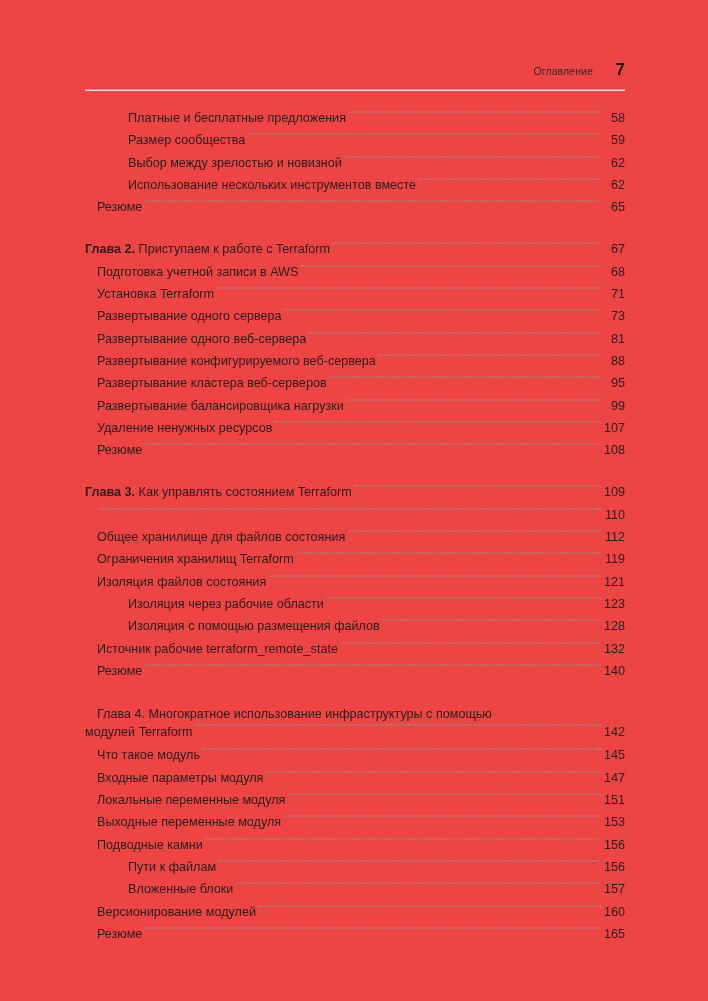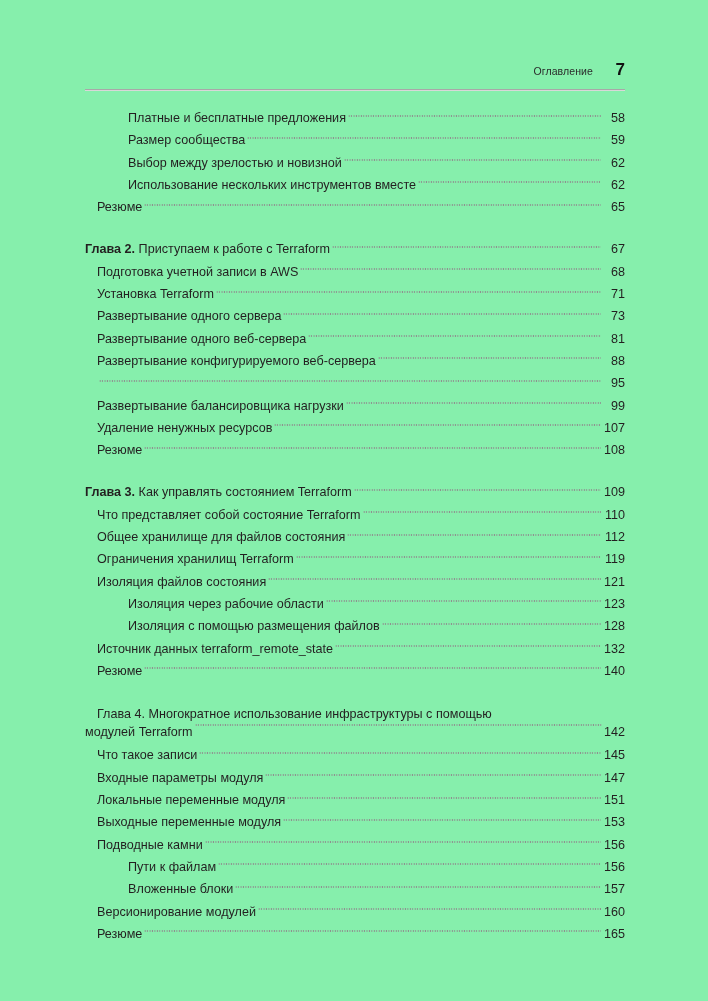--- a/index.html
+++ b/index.html
@@ -12,21 +12,21 @@
     height: 1001px;
     font-family: "Liberation Sans", sans-serif;
     color: #231f20;
     position: relative;
     overflow: hidden;
   }
 
   .page {
     position: absolute;
     inset: 0;
-    background: #86efac;
+    background: #ef4444;
   }
 
   
   .header {
     position: absolute;
     left: 85px;
     right: 83px;
     top: 60px;
     display: flex;
     align-items: baseline;
@@ -57,21 +57,21 @@
   
   .toc {
     position: absolute;
     left: 85px;
     top: 111px;
     width: 540px;
   }
 
   .row {
     display: flex;
-    align-items: center;
+    align-items: flex-start;
     font-size: 12.6px;
     line-height: 15px;
     padding-bottom: 7.3px;
     color: #231f20;
   }
   .row .label {
     white-space: nowrap;
     flex: 0 0 auto;
   }
   .row .leader {
@@ -205,20 +205,21 @@
         <span class="label">Развертывание одного веб-сервера</span>
         <span class="leader"></span>
         <span class="folio">81</span>
       </div>
       <div class="row lvl-1">
         <span class="label">Развертывание конфигурируемого веб-сервера</span>
         <span class="leader"></span>
         <span class="folio">88</span>
       </div>
       <div class="row lvl-1">
+        <span class="label">Развертывание кластера веб-серверов</span>
         <span class="leader"></span>
         <span class="folio">95</span>
       </div>
       <div class="row lvl-1">
         <span class="label">Развертывание балансировщика нагрузки</span>
         <span class="leader"></span>
         <span class="folio">99</span>
       </div>
       <div class="row lvl-1">
         <span class="label">Удаление ненужных ресурсов</span>
@@ -229,21 +230,20 @@
         <span class="label">Резюме</span>
         <span class="leader"></span>
         <span class="folio">108</span>
       </div>
       <div class="row lvl-chapter chapter">
         <span class="label"><span class="num">Глава 3. </span><span>Как управлять состоянием Terraform</span></span>
         <span class="leader"></span>
         <span class="folio">109</span>
       </div>
       <div class="row lvl-1">
-        <span class="label">Что представляет собой состояние Terraform</span>
         <span class="leader"></span>
         <span class="folio">110</span>
       </div>
       <div class="row lvl-1">
         <span class="label">Общее хранилище для файлов состояния</span>
         <span class="leader"></span>
         <span class="folio">112</span>
       </div>
       <div class="row lvl-1">
         <span class="label">Ограничения хранилищ Terraform</span>
@@ -259,39 +259,39 @@
         <span class="label">Изоляция через рабочие области</span>
         <span class="leader"></span>
         <span class="folio">123</span>
       </div>
       <div class="row lvl-2">
         <span class="label">Изоляция с помощью размещения файлов</span>
         <span class="leader"></span>
         <span class="folio">128</span>
       </div>
       <div class="row lvl-1">
-        <span class="label">Источник данных terraform_remote_state</span>
+        <span class="label">Источник рабочие terraform_remote_state</span>
         <span class="leader"></span>
         <span class="folio">132</span>
       </div>
       <div class="row lvl-1">
         <span class="label">Резюме</span>
         <span class="leader"></span>
         <span class="folio">140</span>
       </div>
       <div class="chapter-wrap lvl-chapter">
         <span class="firstline"><span class="num">Глава 4. </span><span>Многократное использование инфраструктуры с помощью</span></span>
         <span class="secondline">
           <span class="label">модулей Terraform</span>
           <span class="leader"></span>
           <span class="folio">142</span>
         </span>
       </div>
       <div class="row lvl-1">
-        <span class="label">Что такое записи</span>
+        <span class="label">Что такое модуль</span>
         <span class="leader"></span>
         <span class="folio">145</span>
       </div>
       <div class="row lvl-1">
         <span class="label">Входные параметры модуля</span>
         <span class="leader"></span>
         <span class="folio">147</span>
       </div>
       <div class="row lvl-1">
         <span class="label">Локальные переменные модуля</span>

